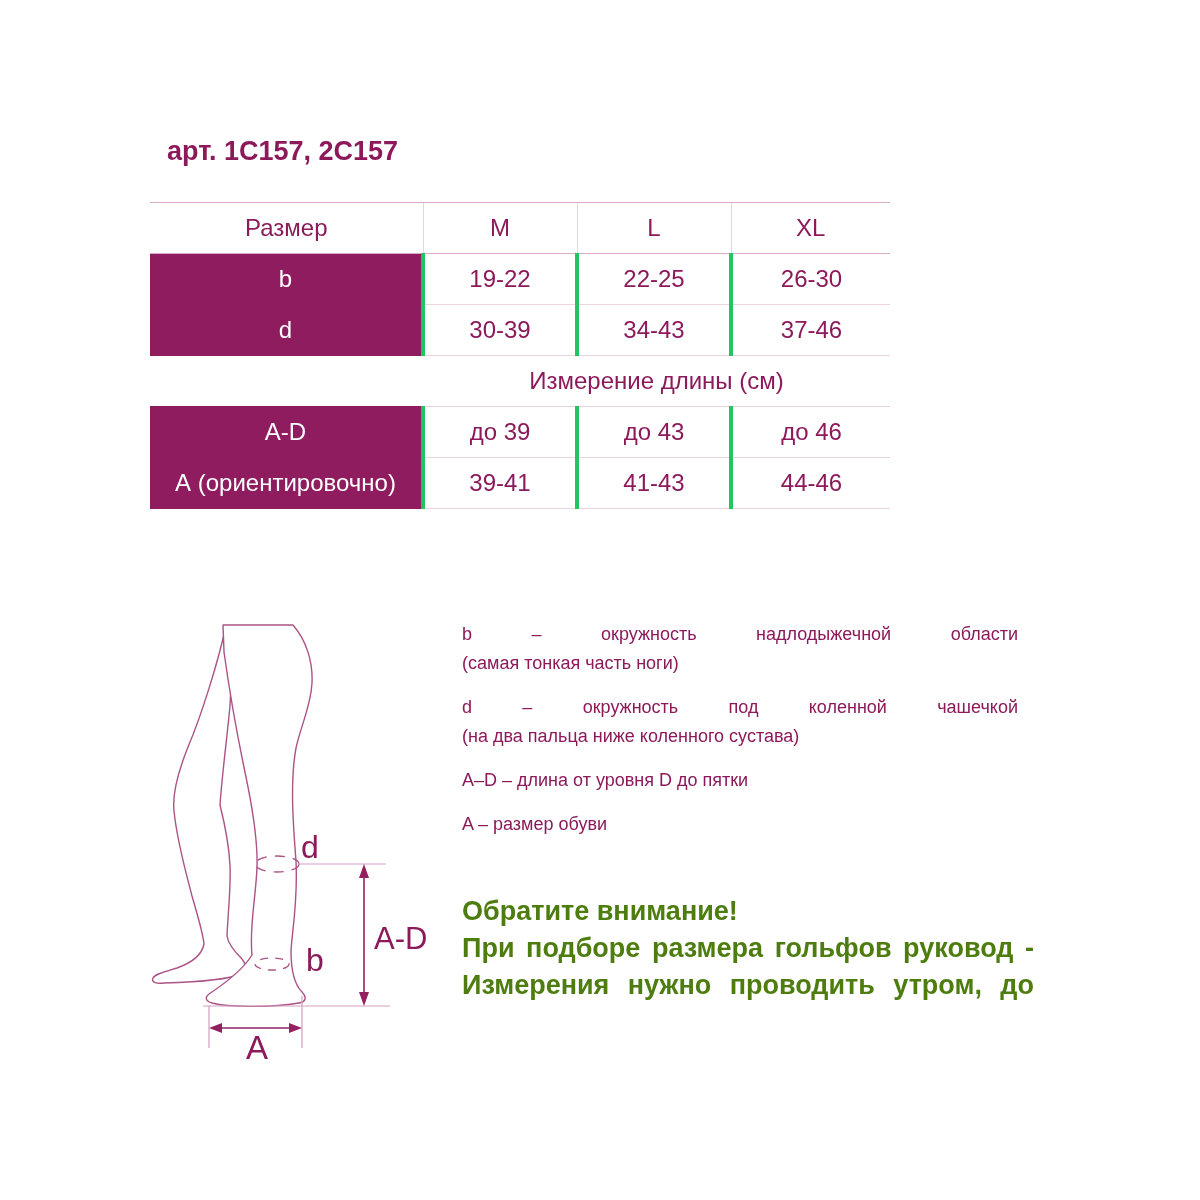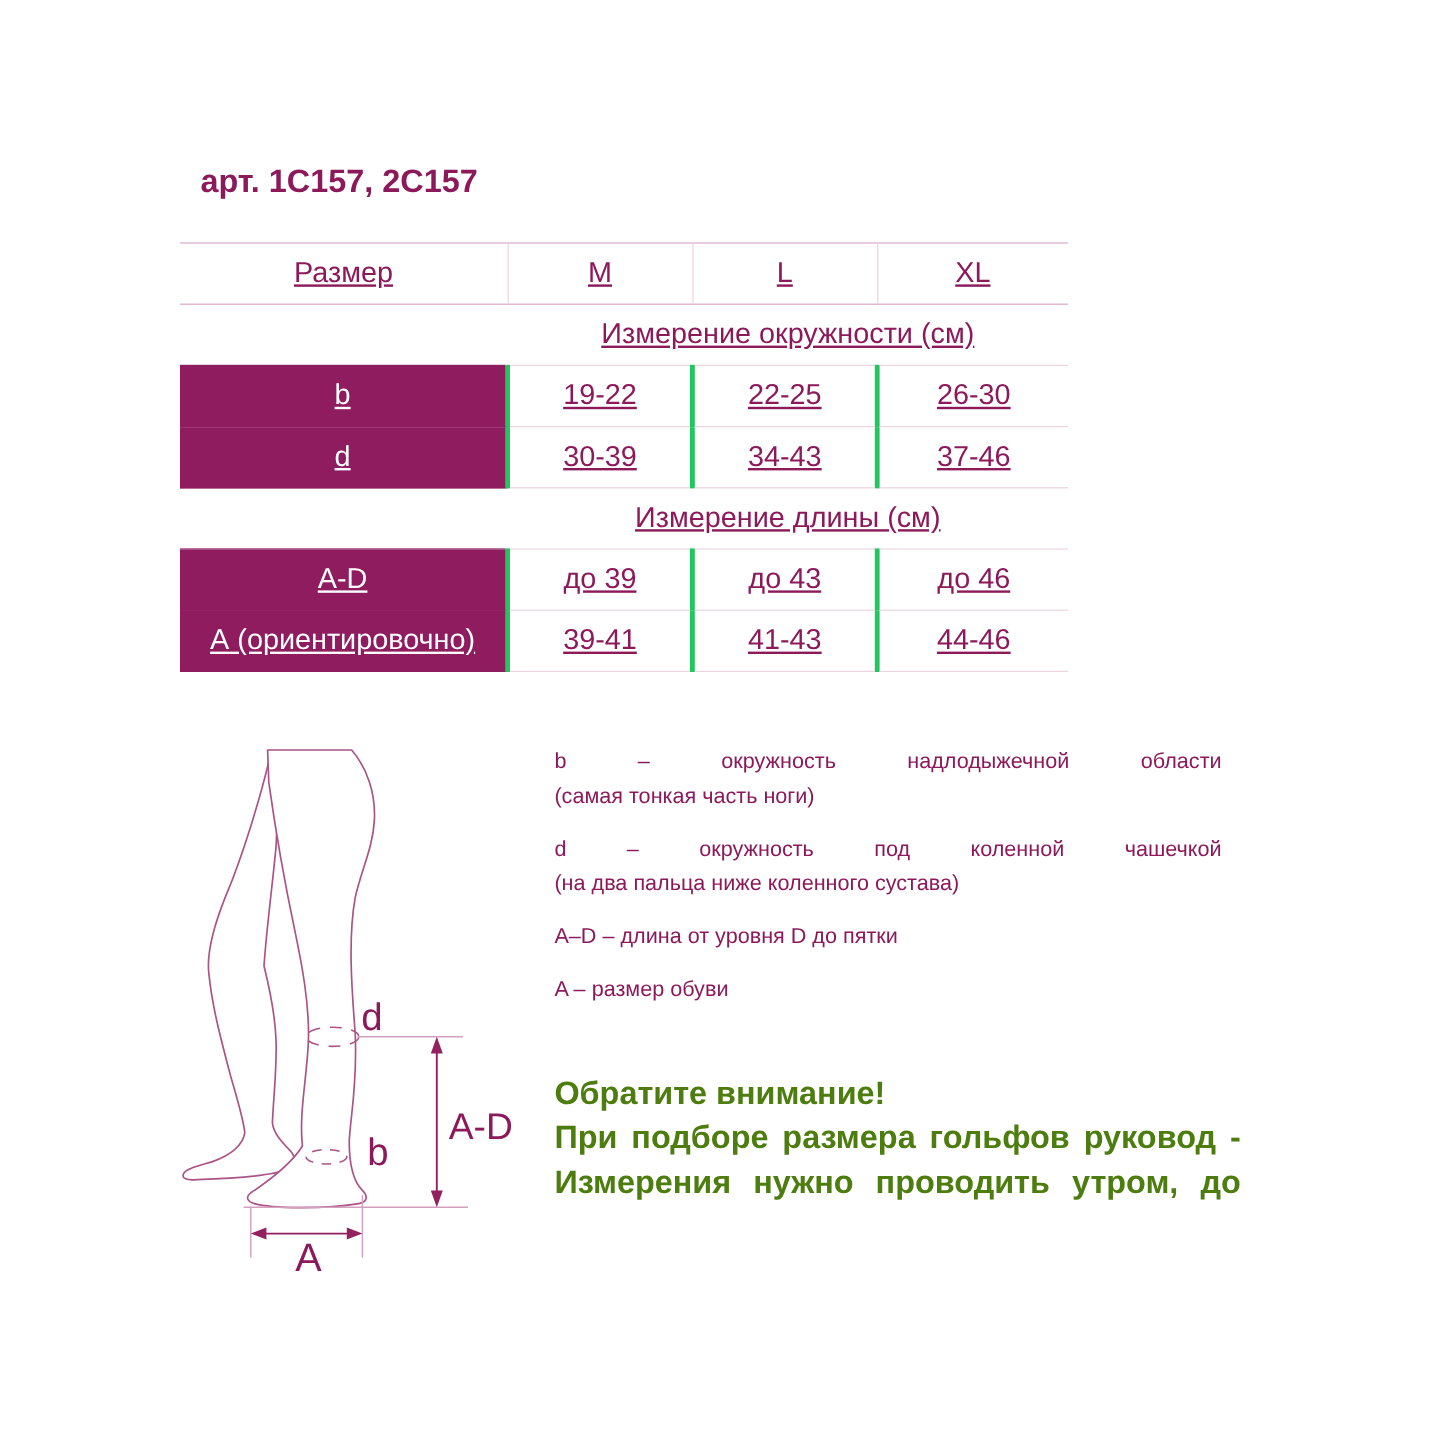--- a/index.html
+++ b/index.html
@@ -8,21 +8,21 @@
        -webkit-font-smoothing:antialiased;}
   .canvas{position:absolute;inset:0;}
 
   .page-title{position:absolute;left:167px;top:136px;font-size:27px;line-height:30px;
               font-weight:bold;color:#8C1A5B;}
 
   
   table.size-table{position:absolute;left:150px;top:202px;width:740px;
                    border-collapse:collapse;table-layout:fixed;
                    color:#8C1A5B;font-size:24px;}
-  .size-table td{height:50px;padding:0;text-align:center;vertical-align:middle;text-decoration:underline;}
+  .size-table td{height:50px;padding:0;text-align:center;vertical-align:middle;}
   .size-table tr.head td{border-top:1px solid #D9A9C6;border-bottom:1px solid #D9A9C6;}
   .size-table tr.head td + td{border-left:1px solid #ECD4E1;}
   .size-table tr.section td{padding-left:273px;text-align:center;border:none;}
   .size-table tr.data td{border-top:1px solid #ECD4E1;border-bottom:1px solid #ECD4E1;}
   .size-table tr.data td + td{border-left:4px solid #22c55e;}
   .size-table tr.data td.lab{background:#8E1C5F;color:#ffffff;
                              border-top-color:#8E1C5F;border-bottom-color:#8E1C5F;}
 
   
   .defs{position:absolute;left:462px;top:620px;width:556px;color:#8C1A5B;
@@ -57,23 +57,20 @@
         <col style="width:154px">
         <col style="width:154px">
         <col style="width:159px">
     </colgroup>
     <tbody>
       <tr class="head">
         <td>Размер</td>
         <td>M</td>
         <td>L</td>
         <td>XL</td>
-      </tr>
-      <tr class="section">
-        <td colspan="4">Измерение окружности (см)</td>
       </tr>
       <tr class="data">
         <td class="lab">b</td>
         <td>19-22</td>
         <td>22-25</td>
         <td>26-30</td>
       </tr>
       <tr class="data">
         <td class="lab">d</td>
         <td>30-39</td>

